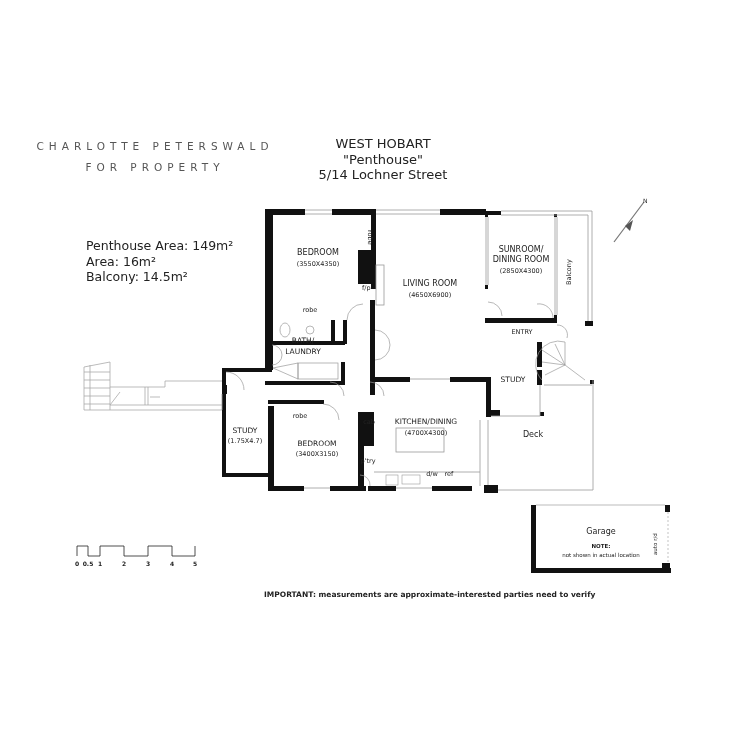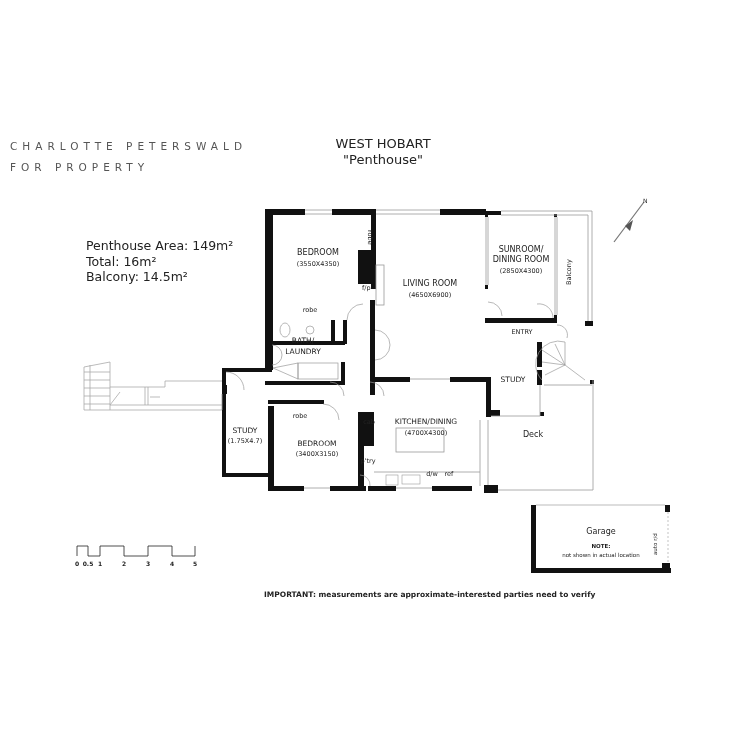--- a/index.html
+++ b/index.html
@@ -1,17 +1,17 @@
 <!DOCTYPE html>
 <html><head>
 <meta charset="utf-8">
 <style>
   html, body { margin: 0; padding: 0; background: #ffffff; }
   body { width: 750px; height: 750px; position: relative; overflow: hidden; font-family: "DejaVu Sans", sans-serif; color: #2a2a2a; }
-  .brand { position: absolute; left: 0; width: 300px; text-align: left; font-size: 10.5px; letter-spacing: 5px; color: #555; font-family: "DejaVu Sans", sans-serif; }
+  .brand { position: absolute; left: 0; width: 300px; text-align: center; font-size: 10.5px; letter-spacing: 5px; color: #555; font-family: "DejaVu Sans", sans-serif; }
   .brand.l1 { top: 140px; left: 10px; width: 290px; }
   .brand.l2 { top: 161px; left: 10px; width: 290px; }
   .header { position: absolute; top: 136px; left: 258px; width: 250px; text-align: center; font-size: 13px; line-height: 15.5px; color: #222; }
   .areas { position: absolute; top: 238px; left: 86px; font-size: 12.5px; line-height: 15.5px; color: #222; }
   .areas div { white-space: nowrap; }
   svg.plan { position: absolute; left: 0; top: 0; }
   .lbl { font-family: "DejaVu Sans", sans-serif; font-size: 8px; fill: #222; }
   .lbl-sm { font-family: "DejaVu Sans", sans-serif; font-size: 6.5px; fill: #222; }
   .note { position: absolute; top: 590px; left: 226px; font-size: 7.5px; font-weight: bold; color: #222; white-space: nowrap; padding-left: 38px; }
   .note .rest { font-weight: normal; font-weight: 600; }
@@ -19,25 +19,26 @@
 </style>
 </head>
 <body>
 
 <div class="brand l1">CHARLOTTE PETERSWALD</div>
 <div class="brand l2">FOR PROPERTY</div>
 
 <div class="header">
   <div>WEST HOBART</div>
   <div>"Penthouse"</div>
+  <div>5/14 Lochner Street</div>
 </div>
 
 <div class="areas">
   <div>Penthouse Area: 149m²</div>
-  <div>Total: 16m²</div>
+  <div>Area: 16m²</div>
   <div>Balcony: 14.5m²</div>
 </div>
 
 <svg class="plan" width="750" height="750" viewBox="0 0 750 750">
 
   <g>
     <line x1="614" y1="242" x2="644" y2="202" stroke="#777" stroke-width="1.2"></line>
     <polygon points="625,226 633,220 630,231" fill="#555"></polygon>
     <text x="643" y="203" class="lbl-sm" style="font-size:6px">N</text>
   </g>

